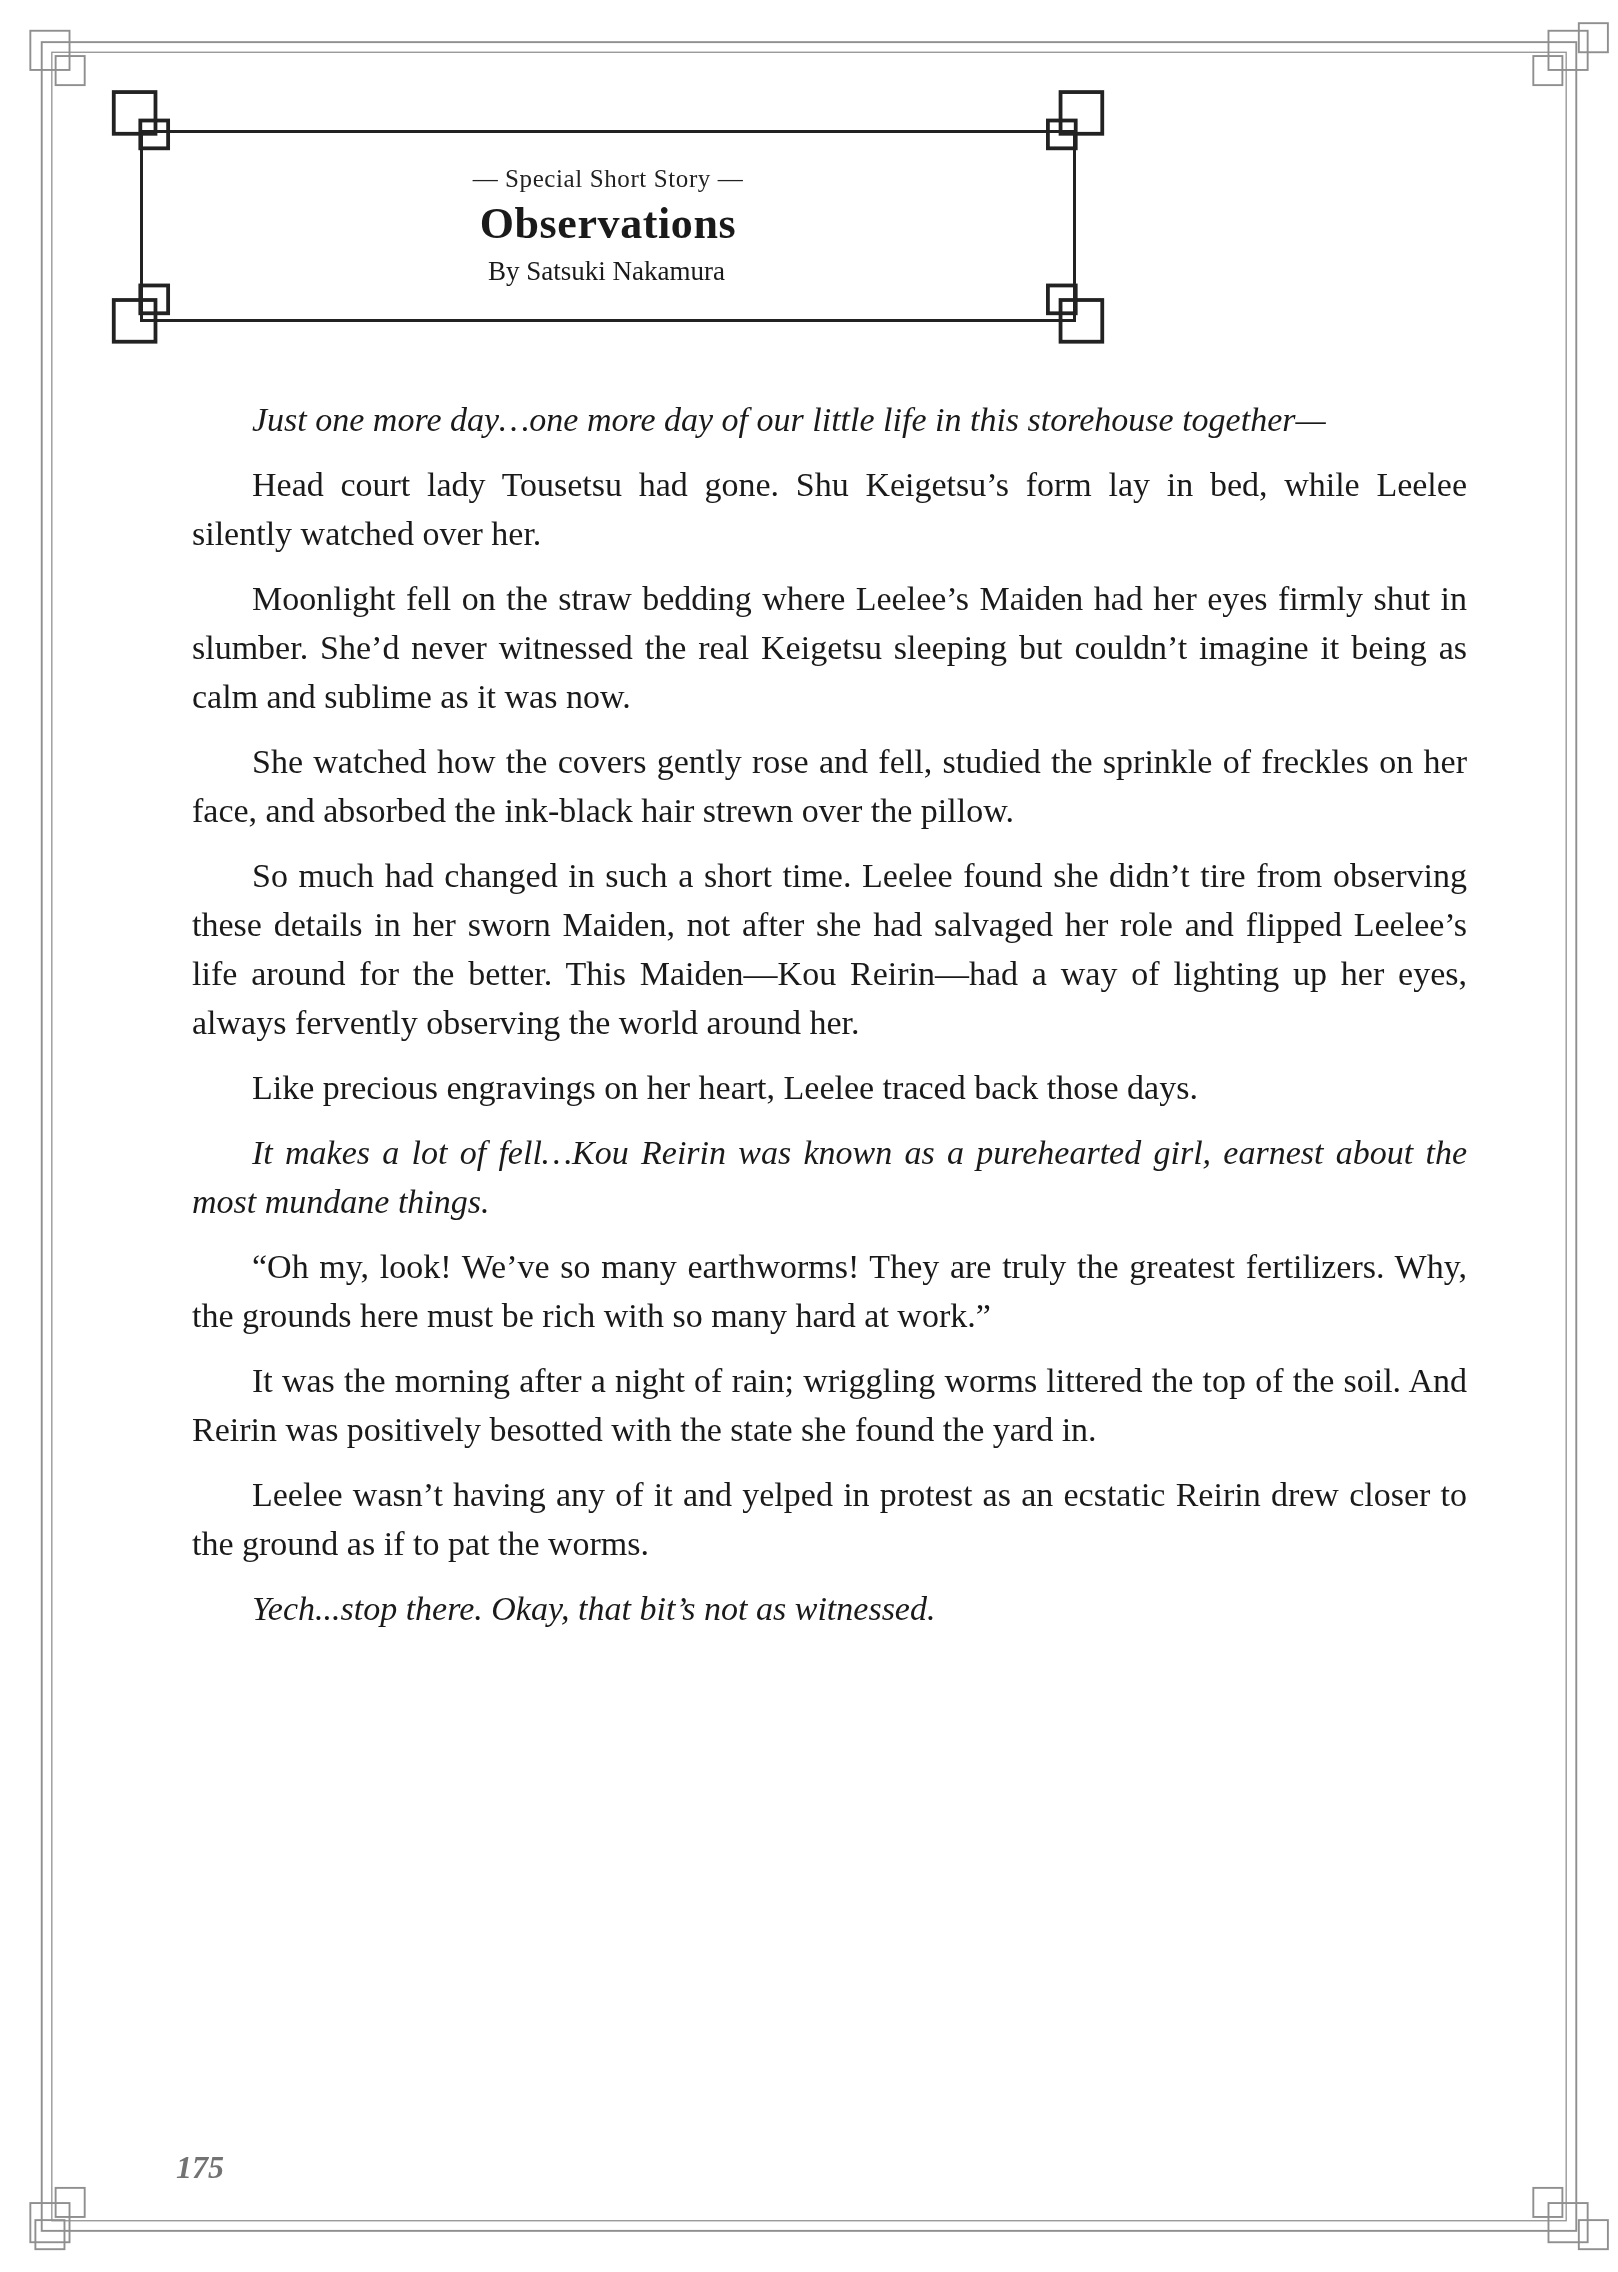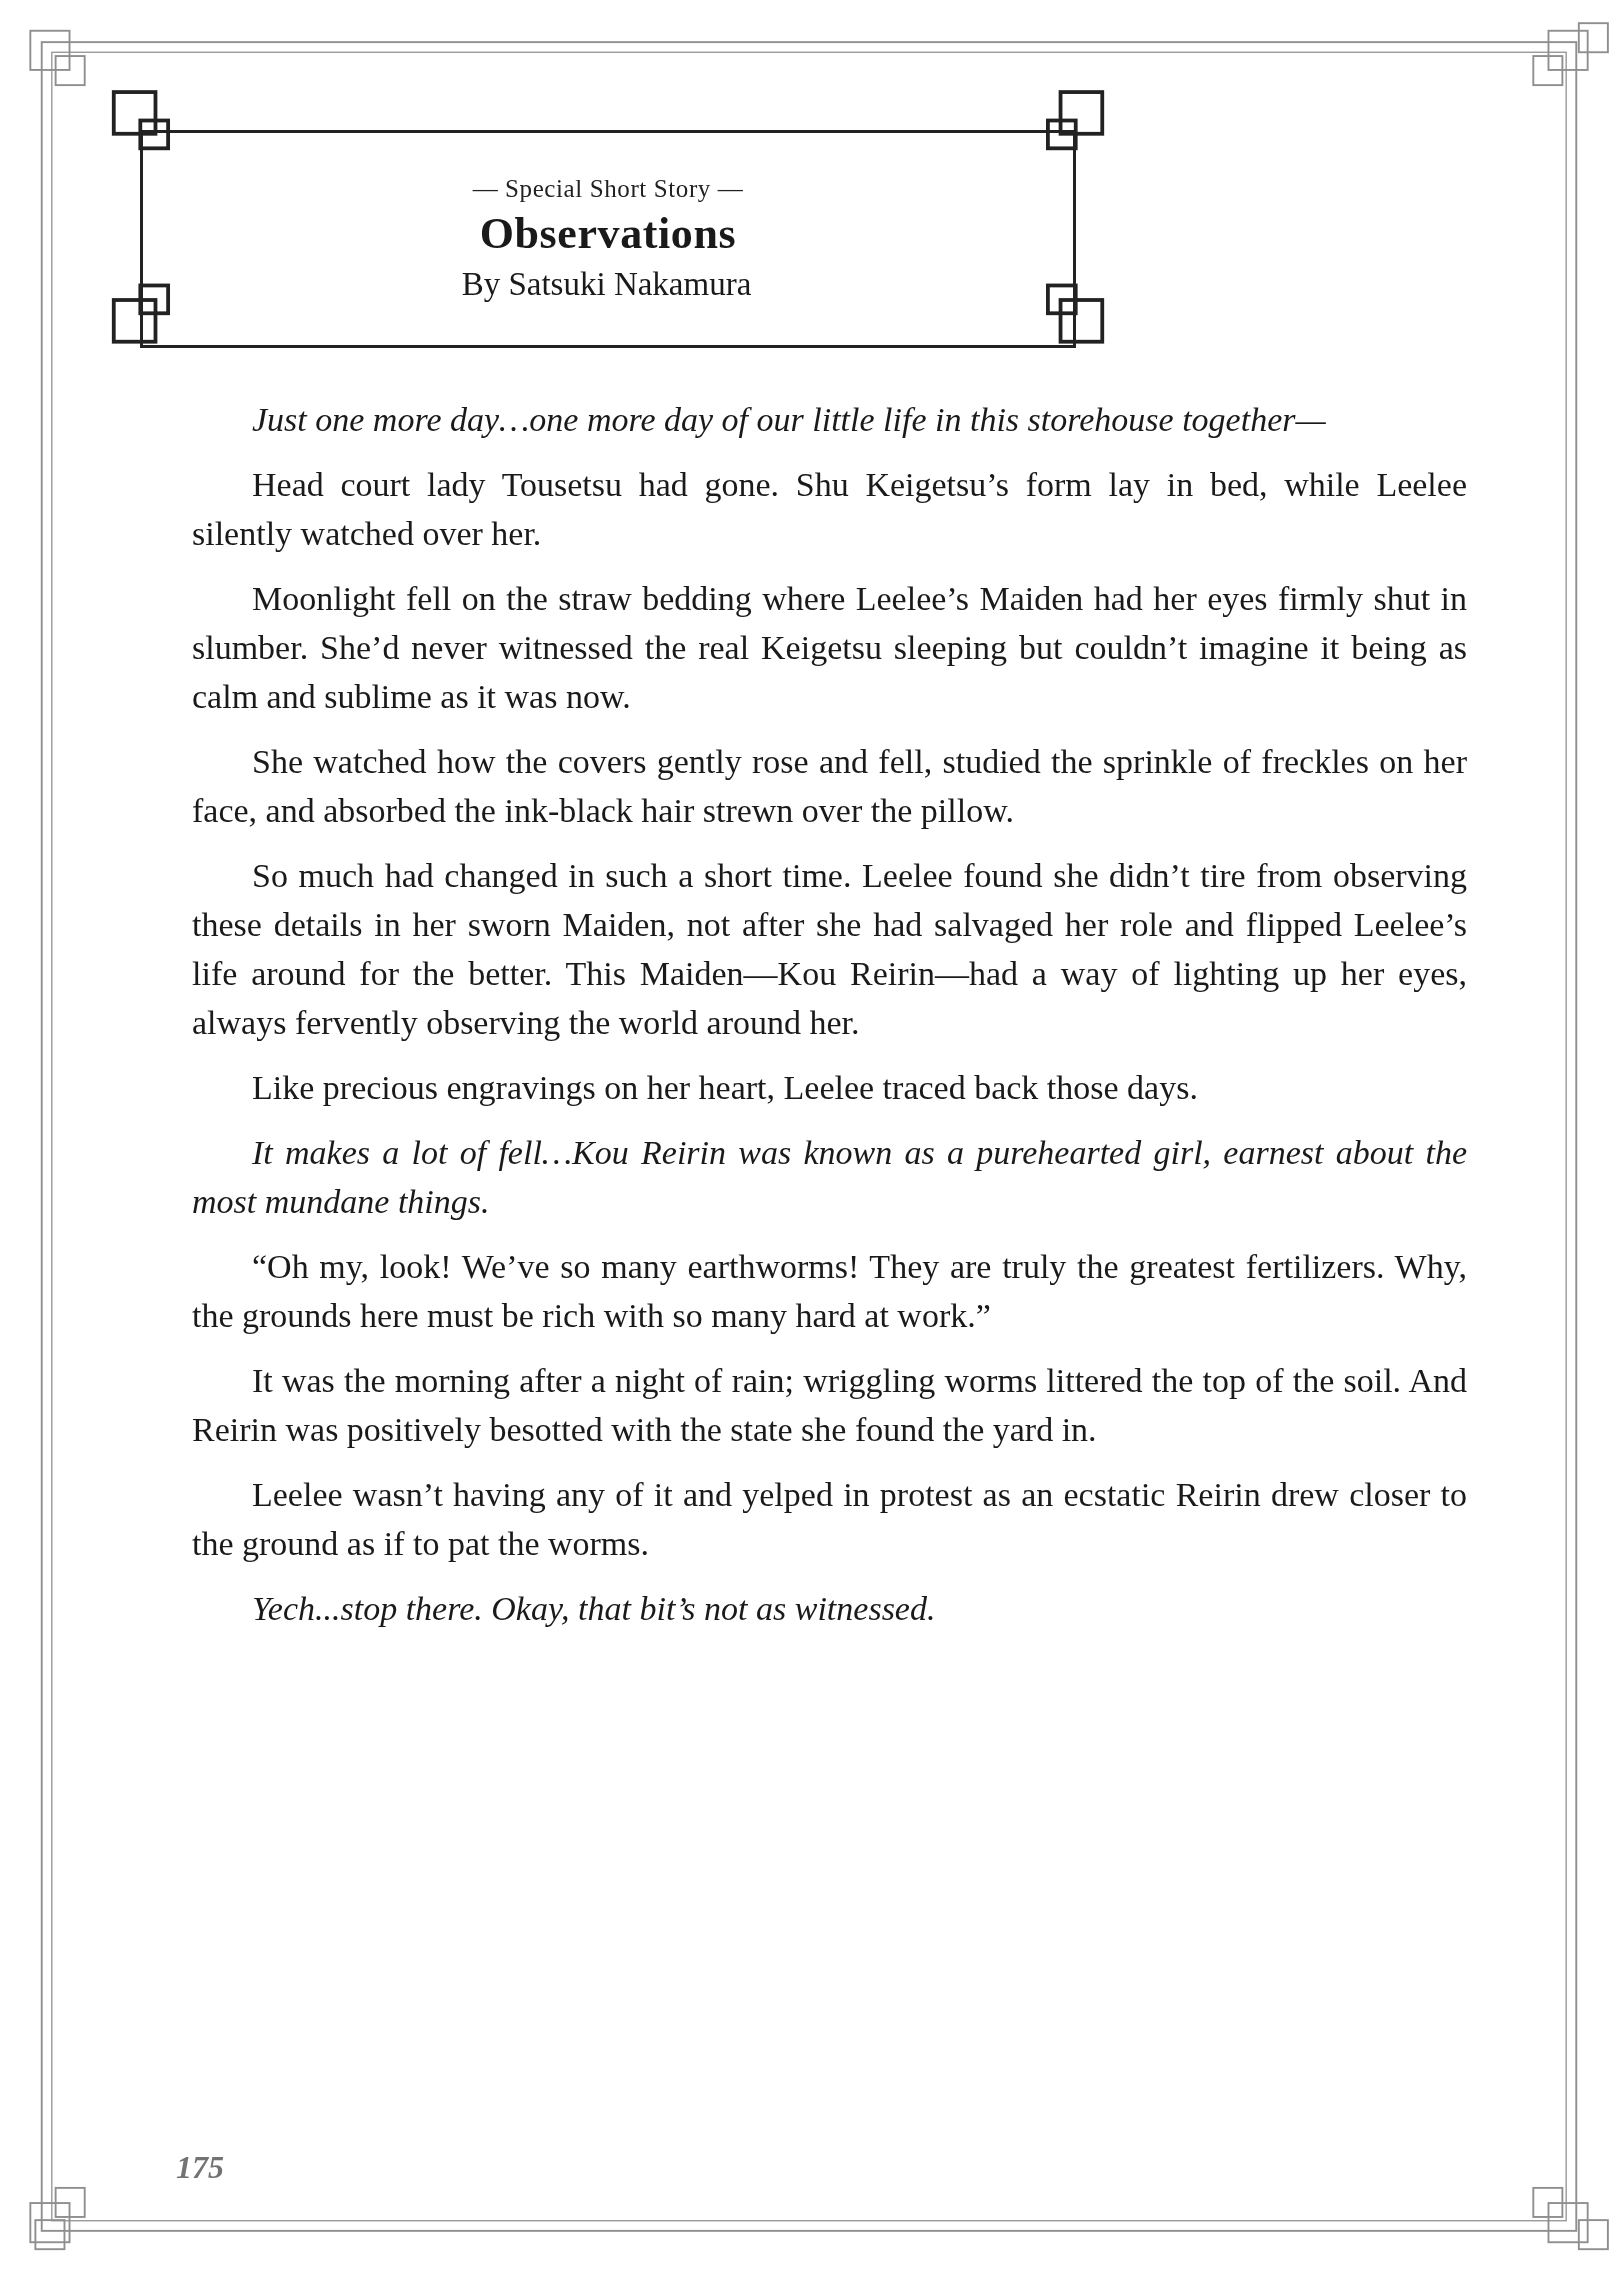--- a/index.html
+++ b/index.html
@@ -13,21 +13,21 @@
     overflow: hidden;
   }
   .frame-svg {
     position: absolute;
     left: 0; top: 0;
     width: 1618px; height: 2273px;
   }
   .title-box {
     position: absolute;
     left: 140px; top: 130px;
-    width: 936px; height: 218px;
+    width: 936px; height: 192px;
     border: 3.8px solid #222222;
     box-sizing: border-box;
     background: transparent;
     display: flex;
     flex-direction: column;
     align-items: center;
     justify-content: center;
   }
   .kicker {
     font-size: 25px;
@@ -36,21 +36,21 @@
     margin: 0 0 3.8px 0;
   }
   .story-title {
     font-size: 44px;
     font-weight: bold;
     letter-spacing: 0.6px;
     margin: 4px;
     line-height: 1.05;
   }
   .byline {
-    font-size: 33px;
+    font-size: 27px;
     margin: 5px 3px 0 0;
   }
   .story-body {
     position: absolute;
     left: 176px; top: 379px;
     width: 1307px;
     font-size: 34px;
     line-height: 49px;
     text-align: justify;
   }

